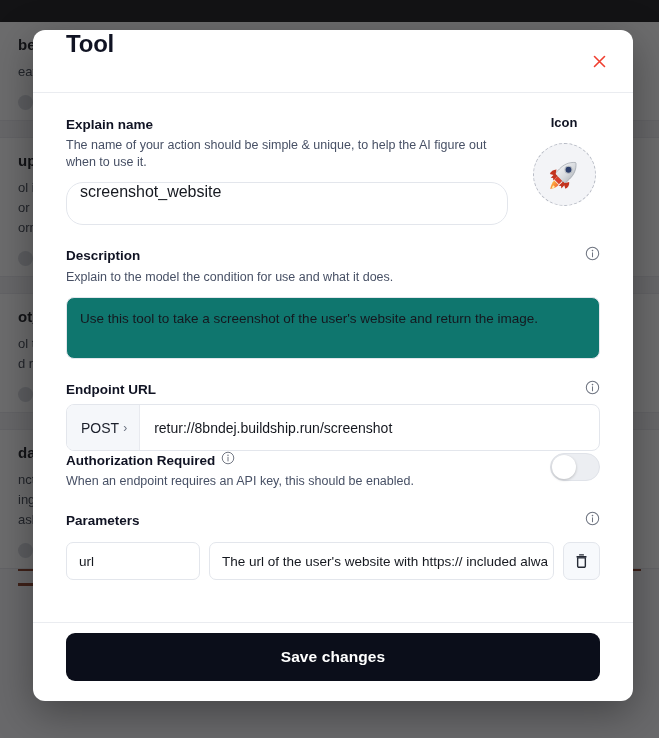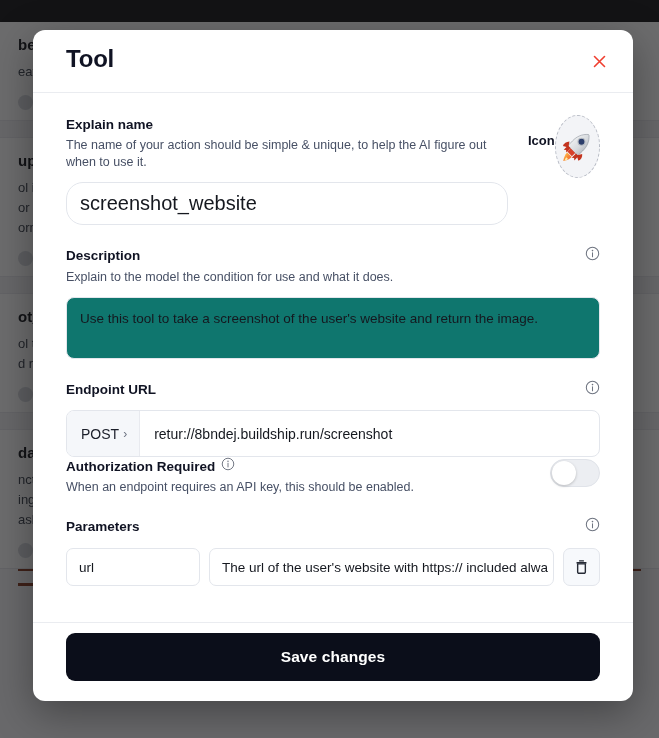--- a/index.html
+++ b/index.html
@@ -70,21 +70,21 @@
     border-radius: 12px;
     box-shadow: 0 12px 40px rgba(0,0,0,0.35);
     display: flex; flex-direction: column;
     overflow: hidden;
   }
 
   
   #modal-header {
     height: 63px; flex: none;
     border-bottom: 1px solid #eaecf0;
-    display: flex; align-items: center;
+    display: flex; 
     padding: 0 32px 4px 33px;
     position: relative;
   }
   #modal-title {
     font-size: 24px; font-weight: bold; color: #101323;
     letter-spacing: -0.2px;
   }
   #close-btn {
     position: absolute; right: 22px; top: 50%;
     transform: translateY(-50%);
@@ -116,62 +116,62 @@
   }
   .label-left { display: flex; align-items: center; gap: 6px; }
 
   .text-input {
     margin-top: 11px;
     width: 100%;
     height: 43px;
     border: 1px solid #e3e6ec;
     border-radius: 17px;
     background: #fff;
-    display: flex; align-items: center;
+    display: flex; 
     padding: 0 13px;
-    font-size: 20px; color: #15181f;
+    font-size: 16px; color: #15181f;
   }
   .textarea-input {
     margin-top: 11px;
     width: 100%;
     height: 62px;
     border: 1px solid #e3e6ec;
     border-radius: 8px;
     background: #0f766e;
     padding: 11px 13px;
     font-size: 13.5px; color: #15181f;
     line-height: 19px;
   }
 
   
   #name-row { display: flex; align-items: flex-start; gap: 0; }
   #name-col { flex: 1 1 auto; min-width: 0; padding-right: 20px; }
   #icon-col {
     flex: none; width: 72px;
-    display: flex; align-items: center;
+    display: flex; flex-direction: column; align-items: center;
     padding-top: 0;
   }
   #icon-label {
     font-size: 13px; font-weight: bold; color: #101323;
     margin-bottom: 13px;
   }
   #icon-circle {
     width: 63px; height: 63px; border-radius: 50%;
     background: #f3f4f7;
     border: 1px dashed #b6bac4;
     display: flex; align-items: center; justify-content: center;
     cursor: pointer;
   }
   #icon-circle svg { display: block; }
 
   .section { margin-top: 21px; }
 
   
   #endpoint-box {
-    margin-top: 11px;
+    margin-top: 5px;
     width: 100%; height: 47px;
     border: 1px solid #e3e6ec;
     border-radius: 8px;
     display: flex; align-items: stretch;
     overflow: hidden;
     background: #fff;
   }
   #method-chip {
     flex: none;
     background: #f5f7fa;

